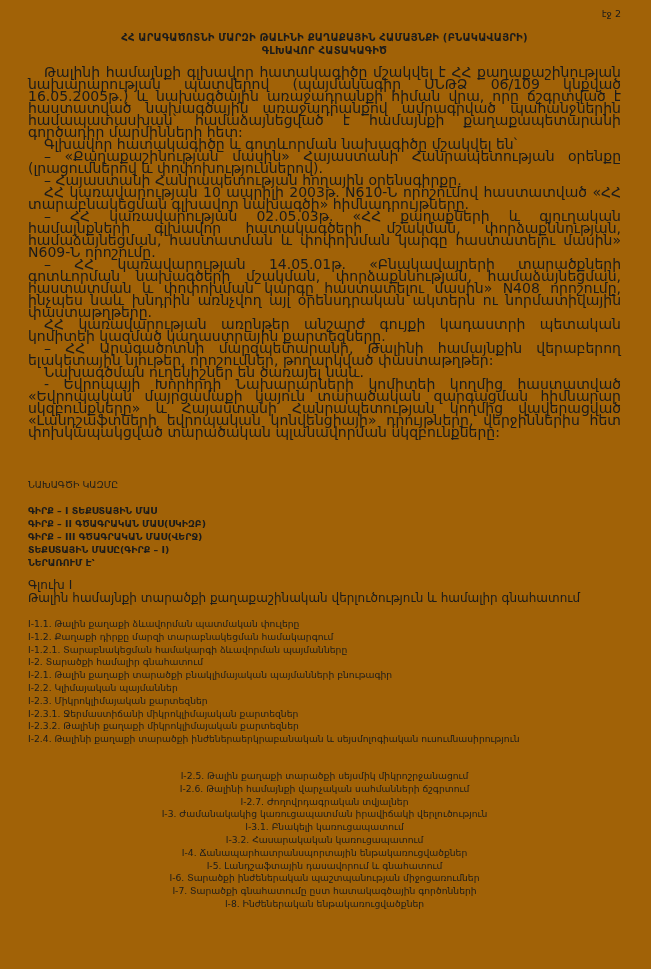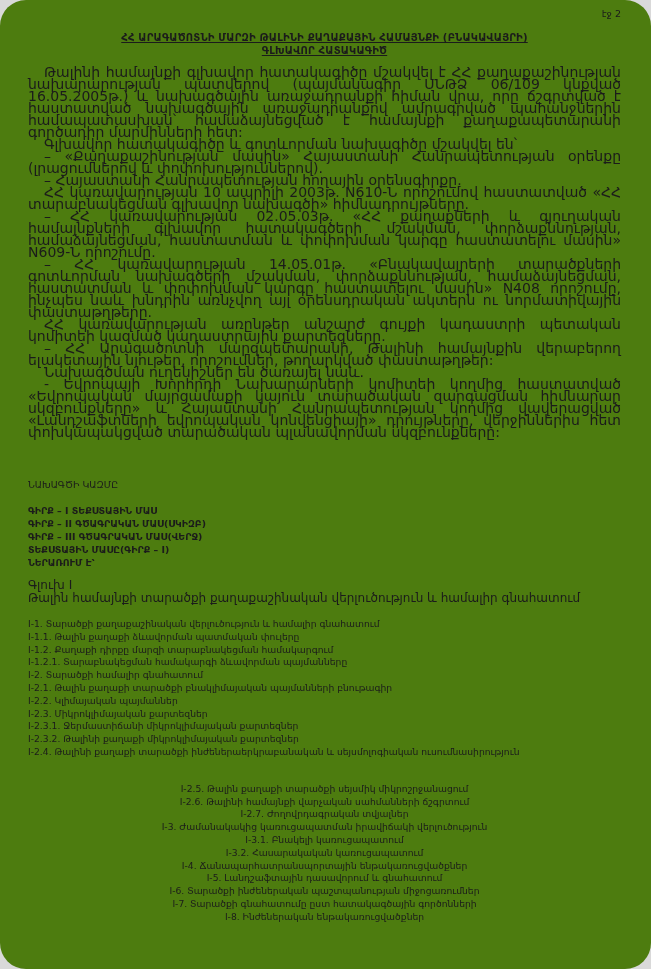--- a/index.html
+++ b/index.html
@@ -1,40 +1,38 @@
 <!DOCTYPE html>
 <html><head>
 <meta charset="utf-8">
 <style>
   * { margin: 0; padding: 0; box-sizing: border-box; }
   html, body { background: #d9d9d9; }
   .page {
     width: 651px;
     height: 969px;
     margin: 0 auto;
-    background: #4d7c0f;
+    background: #a16207;
     color: #1b1b1b;
     font-family: "DejaVu Sans", sans-serif;
     padding: 8px 30px 10px 28px;
     overflow: hidden;
-    border-radius: 26px;
   }
   .page-num {
     text-align: right;
     font-size: 9.5px;
     margin-bottom: 12px;
   }
   .doc-title {
     text-align: center;
     font-weight: bold;
     font-size: 10px;
     line-height: 13px;
     margin-bottom: 9px;
     letter-spacing: 0.2px;
-    text-decoration: underline;
   }
   .body-text p {
     font-size: 14px;
     line-height: 12px;
     text-align: justify;
     text-indent: 16px;
   }
   .composition {
     margin-top: 40px;
     font-size: 9.4px;
@@ -96,21 +94,20 @@
     <div class="text-part-line">ՏԵՔՍՏԱՅԻՆ ՄԱՍԸ(ԳԻՐՔ – I)</div>
     <div class="includes-line">ՆԵՐԱՌՈՒՄ Է՝</div>
   </div>
 
   <div class="chapter-block">
     <div>Գլուխ I</div>
     <div>Թալին համայնքի տարածքի քաղաքաշինական վերլուծություն և համալիր գնահատում</div>
   </div>
 
   <div class="toc toc-block-1">
-    <div class="toc-item">I-1. Տարածքի քաղաքաշինական վերլուծություն և համալիր գնահատում</div>
     <div class="toc-item">I-1.1. Թալին քաղաքի ձևավորման պատմական փուլերը</div>
     <div class="toc-item">I-1.2. Քաղաքի դիրքը մարզի տարաբնակեցման համակարգում</div>
     <div class="toc-item">I-1.2.1. Տարաբնակեցման համակարգի ձևավորման պայմանները</div>
     <div class="toc-item">I-2. Տարածքի համալիր գնահատում</div>
     <div class="toc-item">I-2.1. Թալին քաղաքի տարածքի բնակլիմայական պայմանների բնութագիր</div>
     <div class="toc-item">I-2.2. Կլիմայական պայմաններ</div>
     <div class="toc-item">I-2.3. Միկրոկլիմայական քարտեզներ</div>
     <div class="toc-item">I-2.3.1. Ջերմաստիճանի միկրոկլիմայական քարտեզներ</div>
     <div class="toc-item">I-2.3.2. Թալինի քաղաքի միկրոկլիմայական քարտեզներ</div>
     <div class="toc-item">I-2.4. Թալինի քաղաքի տարածքի ինժեներաերկրաբանական և սեյսմոլոգիական ուսումնասիրություն</div>

